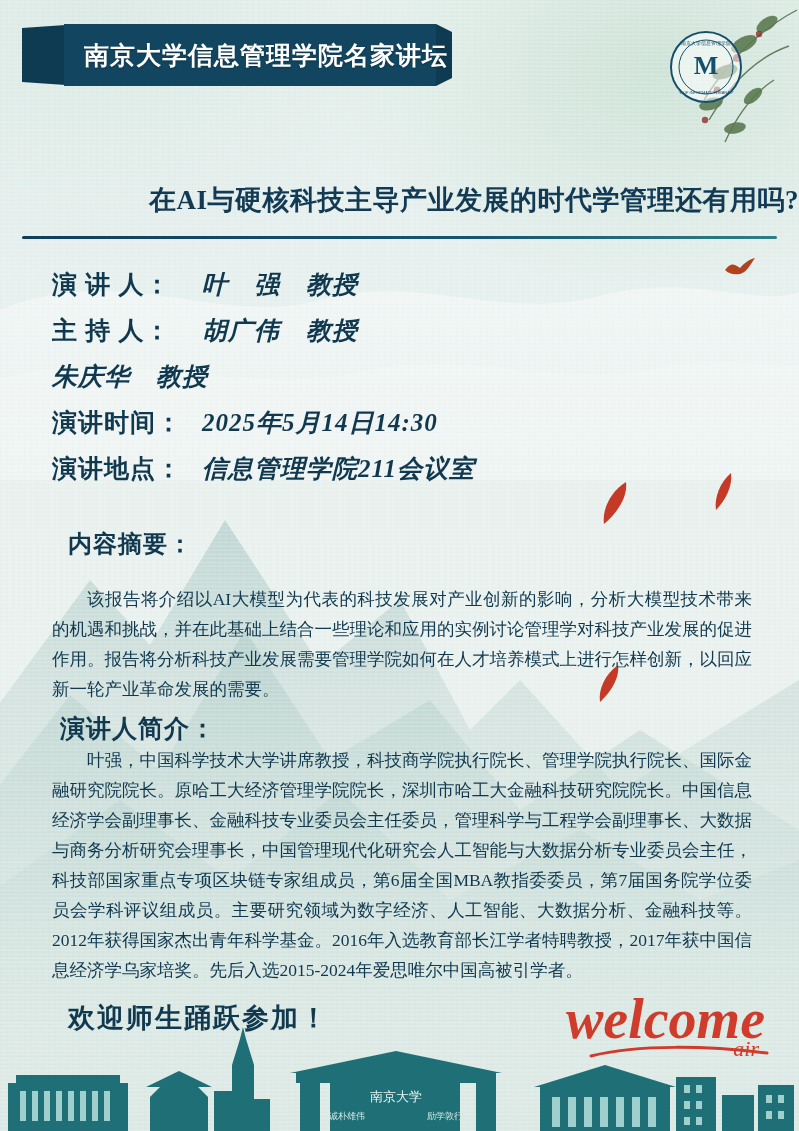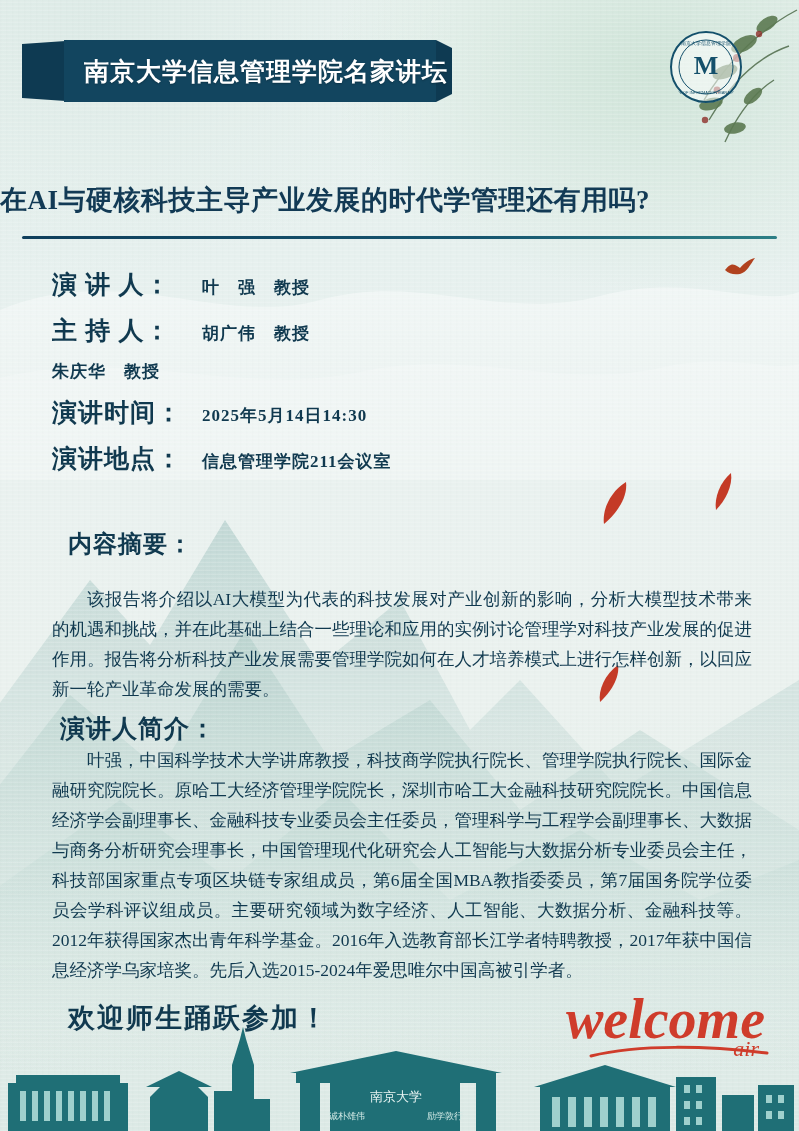--- a/index.html
+++ b/index.html
@@ -25,59 +25,60 @@
       repeating-linear-gradient(0deg, rgba(255,255,255,0.22) 0px, rgba(255,255,255,0) 2px, rgba(255,255,255,0) 4px),
       repeating-linear-gradient(90deg, rgba(0,0,0,0.012) 0px, rgba(0,0,0,0) 3px, rgba(0,0,0,0) 6px);
     pointer-events:none;
   }
   
   .mountains{position:absolute;left:0;right:0;top:430px;height:640px;opacity:.85;}
   .clouds{position:absolute;left:0;right:0;top:60px;height:420px;opacity:.55;}
 
   
   .ribbon{
-    position:absolute;left:22px;top:40px;width:430px;height:62px;
+    position:absolute;left:22px;top:24px;width:430px;height:62px;
   }
   .ribbon-label{
     position:absolute;left:58px;top:0;width:372px;height:62px;
     display:flex;align-items:center;justify-content:center;
     color:#fff;font-size:25px;font-weight:bold;letter-spacing:1px;
     font-family:"Liberation Serif", serif;
     text-shadow:0 1px 2px rgba(0,0,0,.25);
   }
   .logo{
     position:absolute;right:56px;top:30px;width:74px;height:74px;border-radius:50%;
   }
 
   .title{
     position:absolute;left:0;right:0;top:182px;
-    text-align:left;
+    text-align:right;
     font-size:27px;font-weight:bold;color:#123a55;
     letter-spacing:.5px;
     font-family:"Liberation Serif", serif;
   }
   .rule{
     position:absolute;left:22px;right:22px;top:236px;height:3px;
     background:linear-gradient(90deg,#0f3f5c,#16556f 60%,#2d7f86);
     border-radius:2px;
   }
 
   
   .info{position:absolute;left:52px;top:268px;width:700px;}
   .info-row{display:flex;align-items:baseline;margin-bottom:13px;}
   .info-label{
     width:150px;flex:0 0 150px;
     font-size:25px;font-weight:bold;color:#10394f;
     font-family:"Liberation Serif", serif;
     letter-spacing:1px;
   }
   .info-value{
-    font-size:17px;font-weight:bold;color:#10394f;
+    font-size:25px;font-weight:bold;color:#10394f;
     font-family:"Liberation Serif", serif;
     letter-spacing:1px;
+    font-style:italic;
   }
 
   
   .sec-head{
     font-size:24px;font-weight:bold;color:#10394f;
     font-family:"Liberation Serif", serif;
     letter-spacing:1px;
   }
   .sec-body{
     font-size:17.5px;line-height:30px;color:#10394f;

